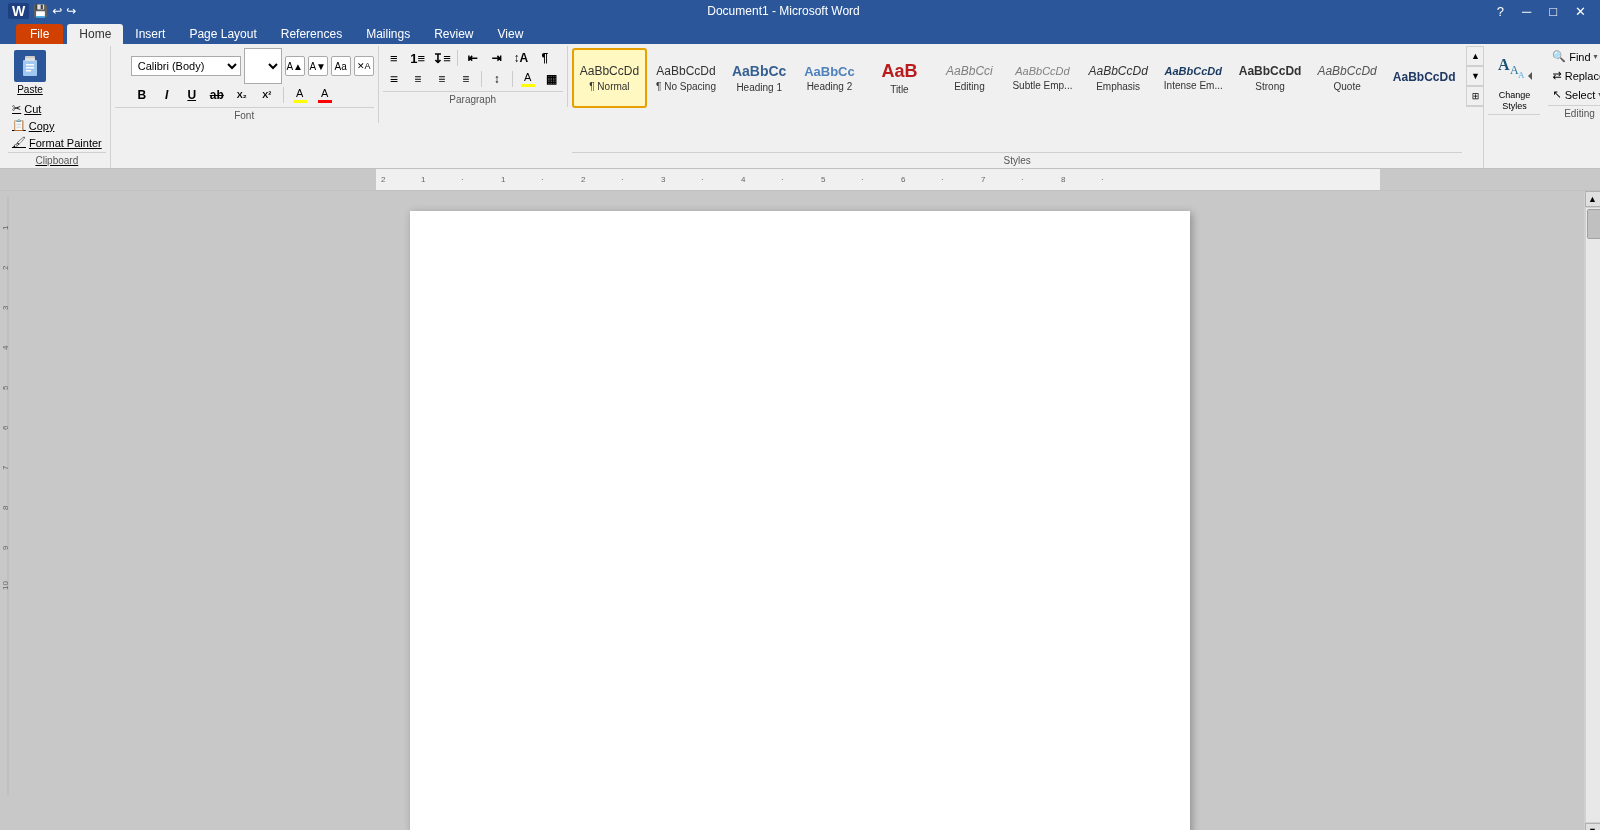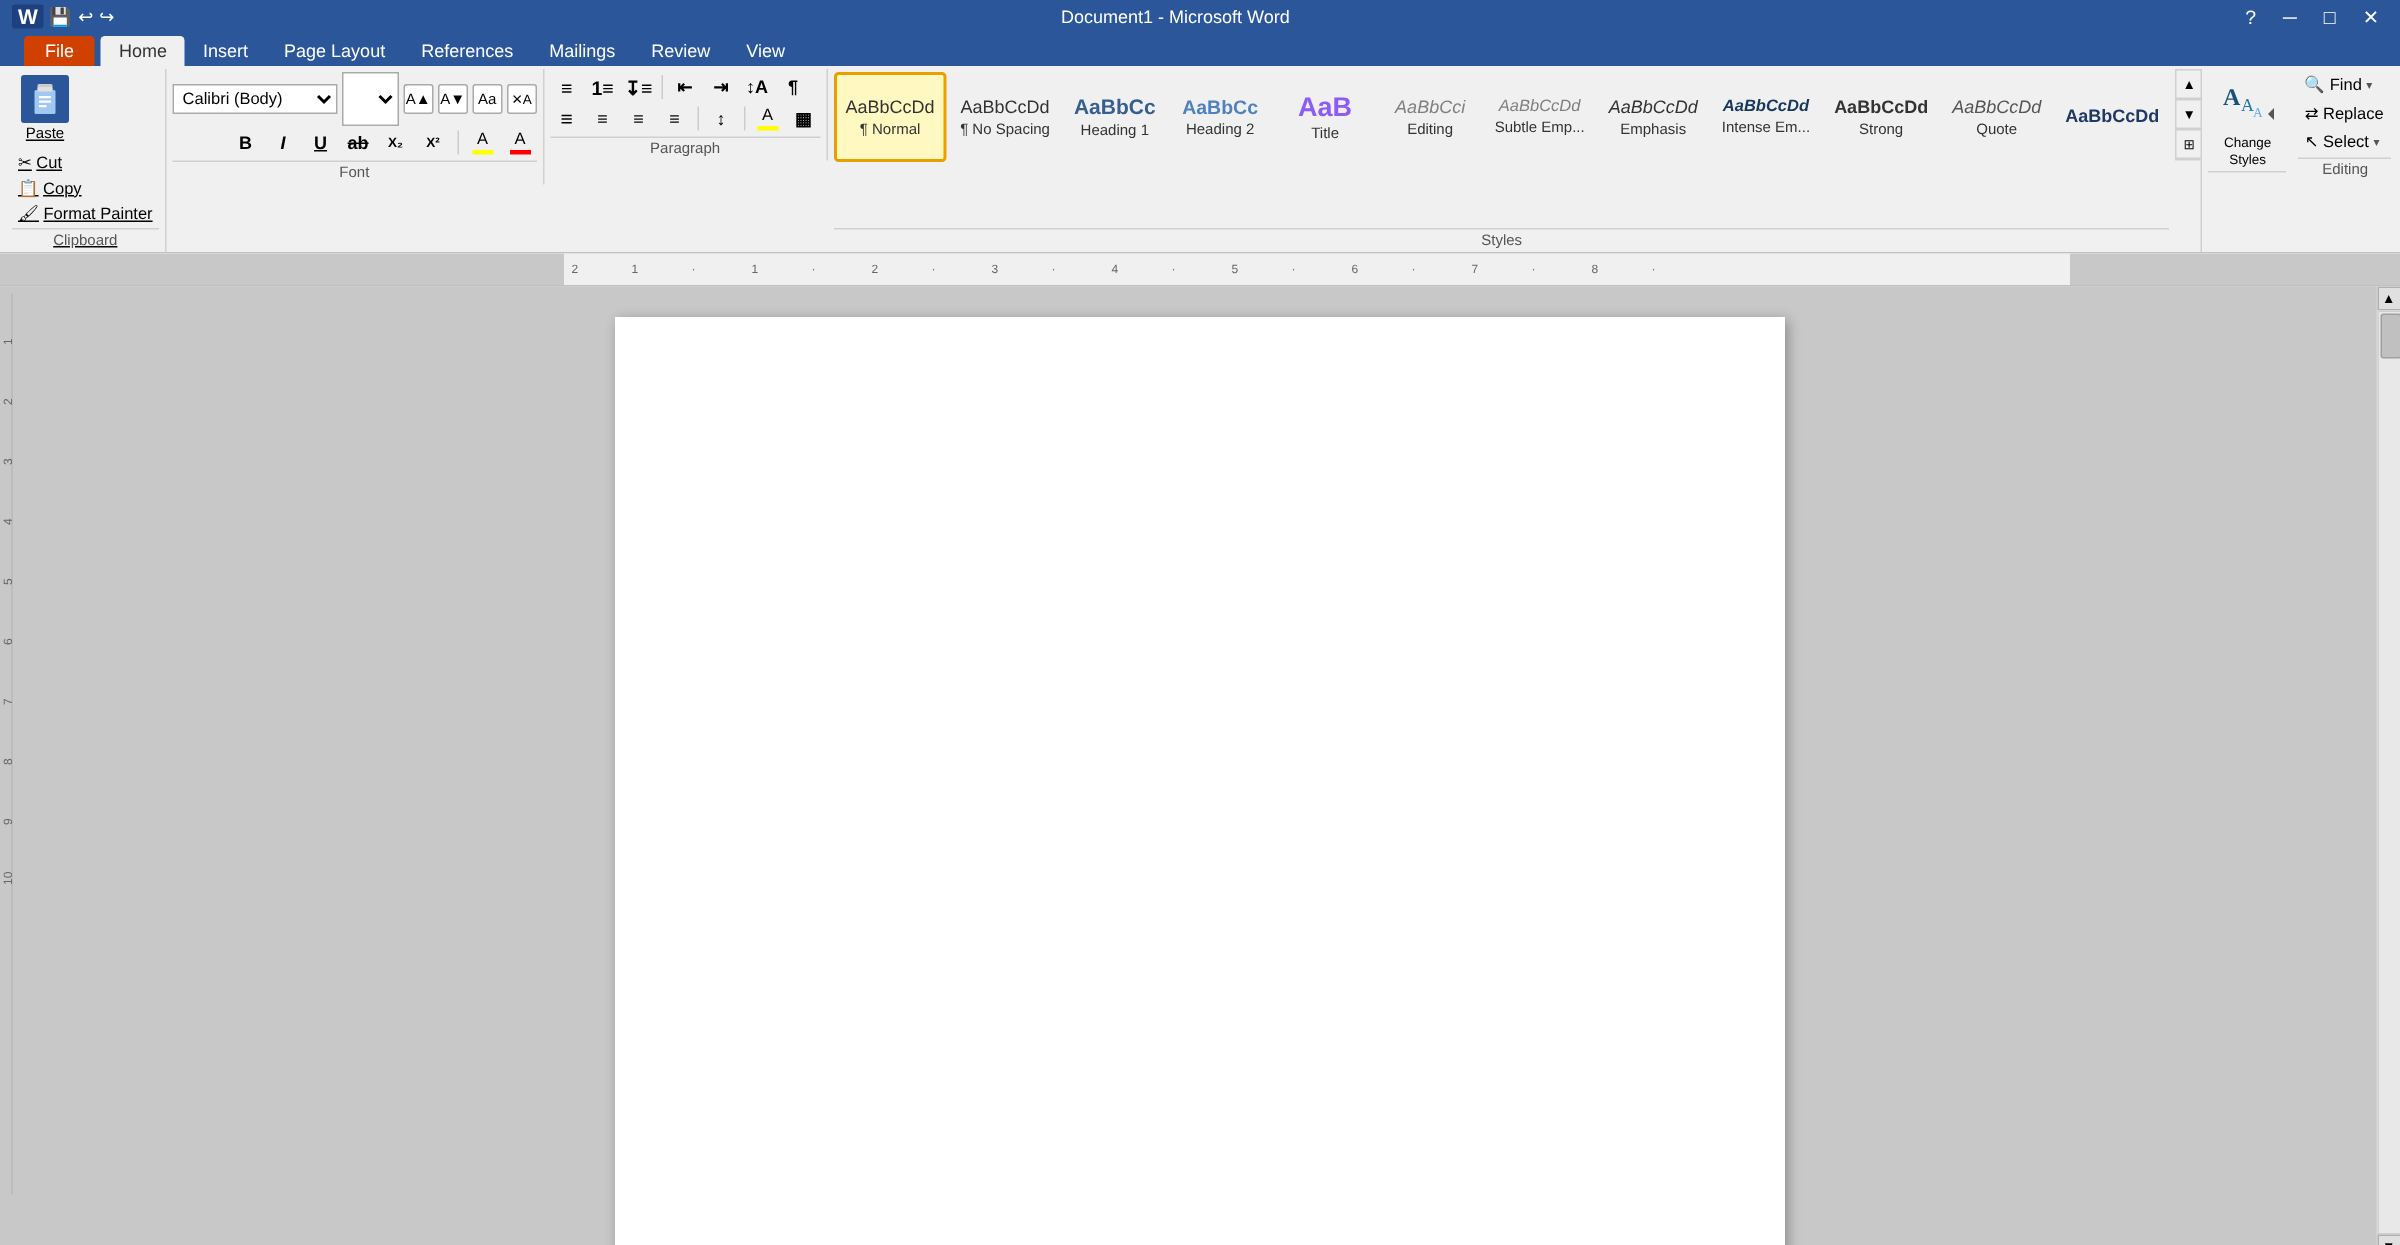--- a/index.html
+++ b/index.html
@@ -118,23 +118,24 @@
       padding: 1px 4px;
       border-radius: 2px;
       display: flex;
       align-items: center;
       gap: 3px;
       white-space: nowrap;
     }
 
     
     .font-group .ribbon-group-content {
-      flex-direction: column;
-      align-items: flex-end;
+      flex-direction: row;
+      align-items: center;
       gap: 1px;
+      margin-left: 16px;
     }
     .font-row { display: flex; align-items: center; gap: 3px; }
     .font-select {
       width: 110px;
       height: 20px;
       font-size: 11px;
       border: 1px solid #aaa;
       background: white;
       padding: 0 2px;
     }
@@ -366,21 +367,21 @@
     }
 
     
     .dropdown-arrow { font-size: 8px; color: #555; }
 
     
     .preview-normal { font-size: 12px; color: #333; }
     .preview-no-spacing { font-size: 12px; color: #333; }
     .preview-h1 { font-size: 14px; color: #365f91; font-weight: bold; }
     .preview-h2 { font-size: 13px; color: #4f81bd; font-weight: bold; }
-    .preview-title { font-size: 18px; color: #8b5cf6; font-weight: bold; }
+    .preview-title { font-size: 18px; color: #b91c1c; font-weight: bold; }
     .preview-subtitle { font-size: 12px; color: #808080; font-style: italic; }
     .preview-subtle-emp { font-size: 11px; color: #808080; font-style: italic; }
     .preview-emphasis { font-size: 12px; color: #333; font-style: italic; }
     .preview-intense-emp { font-size: 11px; color: #17375e; font-style: italic; font-weight: bold; }
     .preview-strong { font-size: 12px; color: #333; font-weight: bold; }
     .preview-quote { font-size: 12px; color: #555; font-style: italic; }
     .preview-aabbc { font-size: 12px; color: #1f3864; font-weight: bold; }
 
     .ribbon-group-wrapper {
       position: relative;

